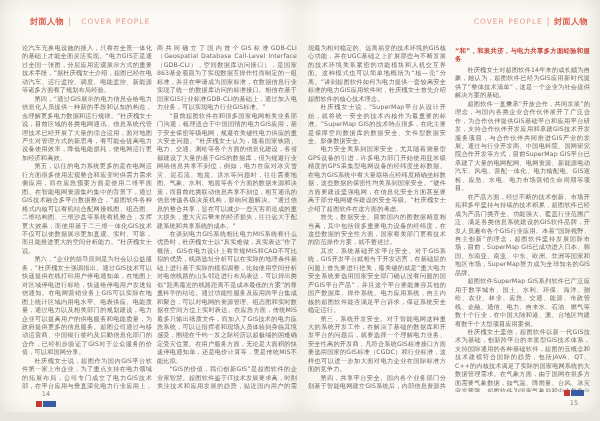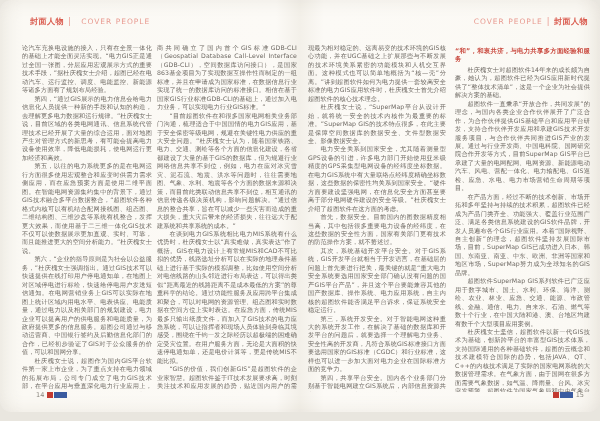--- a/index.html
+++ b/index.html
@@ -34,21 +34,21 @@
   .col4{left:455px;width:135px;}
   .para{text-indent:2em;margin:0;}
   .para.cont{text-indent:0;}
   .subhead{
     color:#c9473c;font-weight:bold;text-indent:0;
     margin:3px 0 2px 0;font-size:6.4px;
   }
   .page-footer{
     position:absolute;bottom:12px;height:10px;
     display:flex;align-items:center;gap:3px;
-    font-size:6.5px;color:#8a857d;
+    font-size:6.5px;color:#8a857d;flex-direction:column;
   }
   .ftr-left{left:36px;}
   .ftr-right{right:16px;align-items:center;}
   .logo{display:flex;align-items:center;gap:1px;}
   .logo-red{width:6px;height:6px;background:#c33a30;}
   .logo-blue{width:13px;height:6px;background:#3a5ba0;}
   .page-num{font-size:6.5px;color:#8a857d;}
 </style>
 </head>
 <body>

